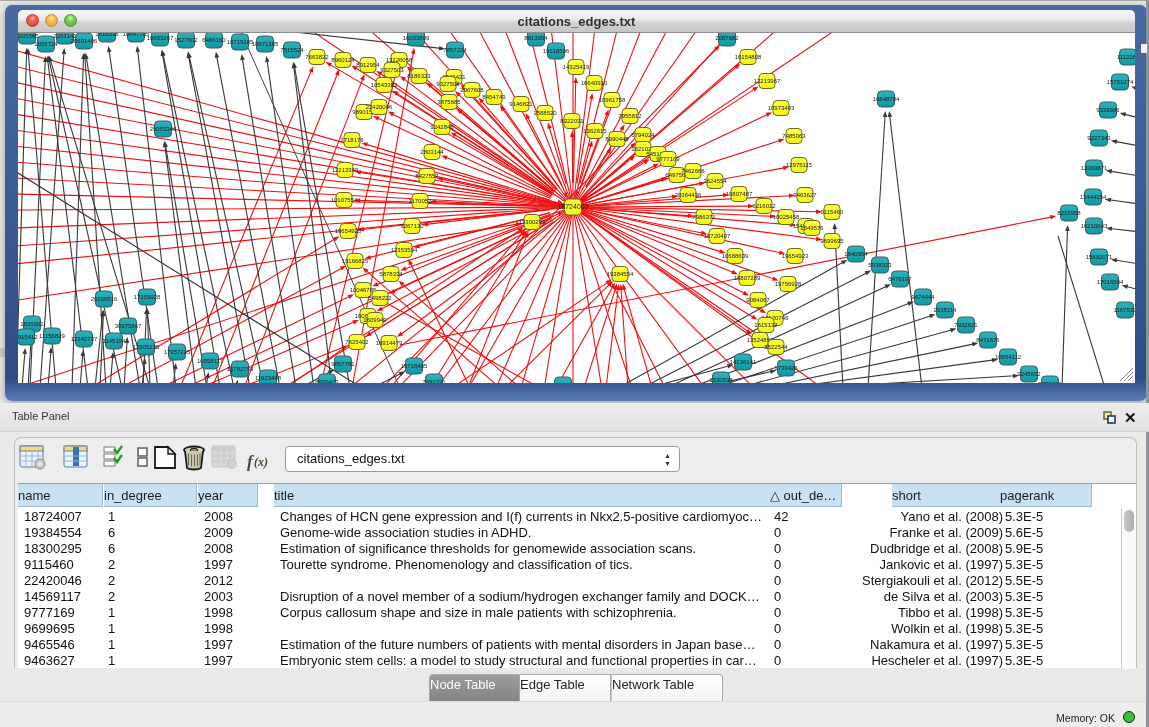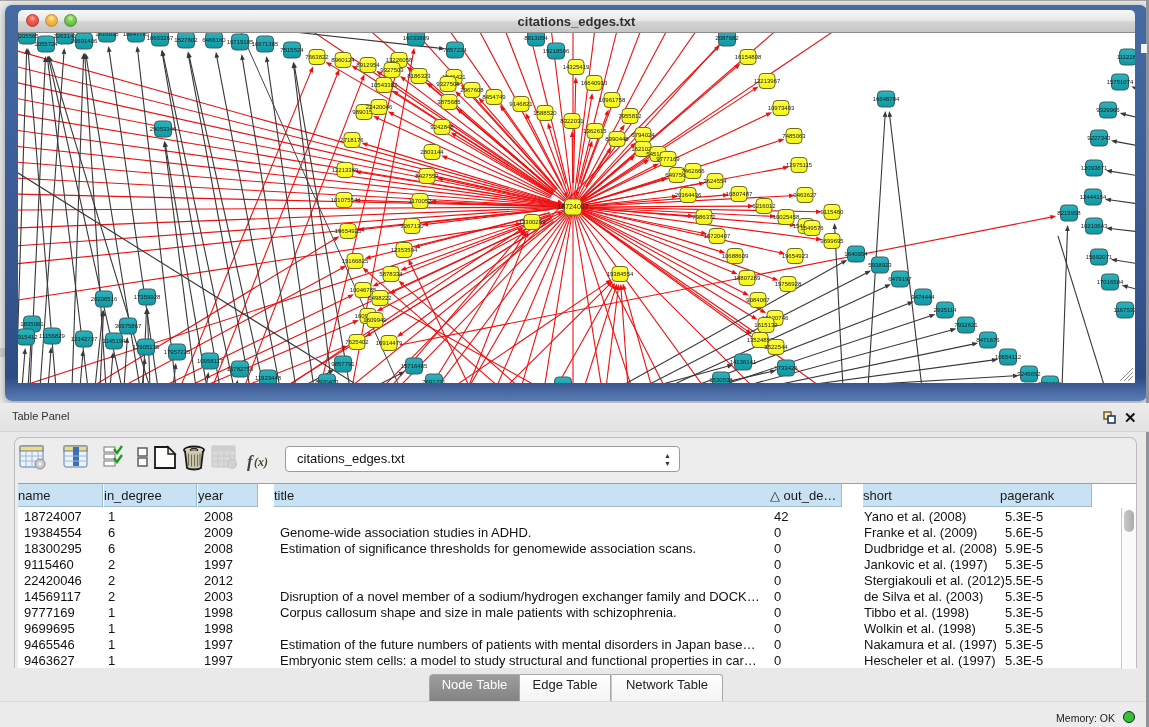--- a/index.html
+++ b/index.html
@@ -33,27 +33,27 @@
   border:1px solid #9a9a9a;border-radius:4px;font-size:13px;color:#111;line-height:24px;padding-left:11px}
 #combo .arr{position:absolute;right:8px;top:5px;color:#333;font-size:7px;line-height:7.5px}
 #tablewrap{position:absolute;left:18px;top:483px;width:1118px;height:185px;background:#fff;
   border-top:1px solid #9f9f9f}
 #thead{position:absolute;left:0;top:0;height:24px;font-size:13px;color:#1a1a1a}
 .hc{position:absolute;top:0;height:23px;background:#c9e2f3;border-right:1px solid #9fbbcf;
   border-bottom:1px solid #9fbbcf;text-align:left;line-height:23px}
 .row{position:absolute;left:0;width:1103px;height:16px;font-size:13px;color:#111;white-space:nowrap}
 .row span{position:absolute;top:0;line-height:16px}
 .c1{left:6px}.c2{left:90px}.c3{left:186px}.c4{left:262px}.c5{left:756px}
-.c6{left:16px;width:155px;text-align:left;margin-left:830px}.c7{left:987px}
+.c6{left:0;width:155px;text-align:right;margin-left:830px}.c7{left:987px}
 #vsb{position:absolute;left:1103px;top:24px;width:15px;height:161px;background:#fafafa;border-left:1px solid #c9c9c9}
 #vsb .th{position:absolute;left:2px;top:2px;width:10px;height:22px;border-radius:5px;
   background:linear-gradient(90deg,#c9c9c9,#ababab)}
 
 #tabs{position:absolute;left:429px;top:674px;width:295px;height:20px;font-size:13px}
-.tab{position:absolute;top:0;height:32px;line-height:19px;text-align:center;border:1px solid #a8a8a8}
+.tab{position:absolute;top:0;height:32px;line-height:19px;text-align:left;border:1px solid #a8a8a8}
 #tab1{left:0;width:91px;border-radius:4px 0 0 4px;color:#fff;
   background:linear-gradient(180deg,#9d9d9d,#7f7f7f)}
 #tab2{left:91px;width:91px;background:linear-gradient(180deg,#ffffff,#f2f2f2);border-left:none;color:#222}
 #tab3{left:182px;width:112px;border-radius:0 4px 4px 0;background:linear-gradient(180deg,#ffffff,#f2f2f2);border-left:1px solid #c9c9c9;color:#222}
 #status{position:absolute;left:0;top:701px;width:1146px;height:26px;background:#ececec;border-top:1px solid #dadada}
 #mem{position:absolute;right:31px;top:10px;font-size:10.5px;color:#222}
 #memdot{position:absolute;right:11px;top:9px;width:12px;height:12px;border-radius:50%;
   background:#35c335;border:1.5px solid #222}
 </style></head><body>
 <div id="app-top-line"></div>
@@ -807,27 +807,28 @@
 </svg>
 </div>
 <div id="combo">citations_edges.txt<span class="arr">▲<br>▼</span></div>
 <div id="tablewrap">
   <div id="thead">
     <div class="hc" style="left:0;width:85px">name</div>
     <div class="hc" style="left:86px;width:93px">in_degree</div>
     <div class="hc" style="left:180px;width:60px">year</div>
     <div class="hc" style="left:256px;width:552px">title</div>
     <div class="hc" style="left:752px;width:72px">△ out_de…</div>
-    <div class="hc" style="left:845px;width:156px">short</div>
+    <div class="hc" style="left:874px;width:156px">short</div>
     <div class="hc" style="left:982px;width:92px">pagerank</div>
   </div>
   <div class="row" style="top:25px">
       <span class="c1">18724007</span>
       <span class="c2">1</span>
       <span class="c3">2008</span>
+      <span class="c4">Changes of HCN gene expression and I(f) currents in Nkx2.5-positive cardiomyoc…</span>
       <span class="c5">42</span>
       <span class="c6">Yano et al. (2008)</span>
       <span class="c7">5.3E-5</span>
     </div>
     <div class="row" style="top:41px">
       <span class="c1">19384554</span>
       <span class="c2">6</span>
       <span class="c3">2009</span>
       <span class="c4">Genome-wide association studies in ADHD.</span>
       <span class="c5">0</span>
@@ -840,20 +841,21 @@
       <span class="c3">2008</span>
       <span class="c4">Estimation of significance thresholds for genomewide association scans.</span>
       <span class="c5">0</span>
       <span class="c6">Dudbridge et al. (2008)</span>
       <span class="c7">5.9E-5</span>
     </div>
     <div class="row" style="top:73px">
       <span class="c1">9115460</span>
       <span class="c2">2</span>
       <span class="c3">1997</span>
+      <span class="c4">Tourette syndrome. Phenomenology and classification of tics.</span>
       <span class="c5">0</span>
       <span class="c6">Jankovic et al. (1997)</span>
       <span class="c7">5.3E-5</span>
     </div>
     <div class="row" style="top:89px">
       <span class="c1">22420046</span>
       <span class="c2">2</span>
       <span class="c3">2012</span>
       <span class="c5">0</span>
       <span class="c6">Stergiakouli et al. (2012)</span>

